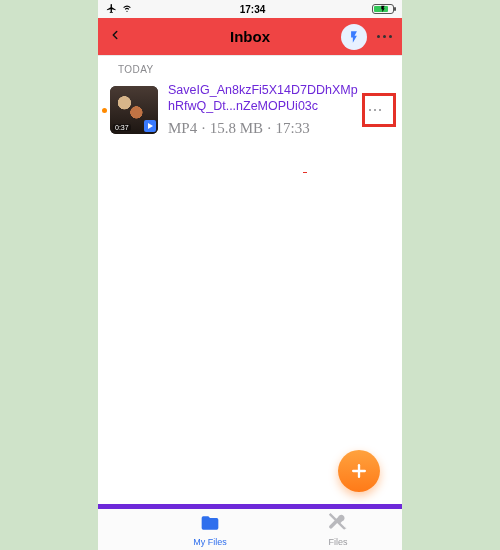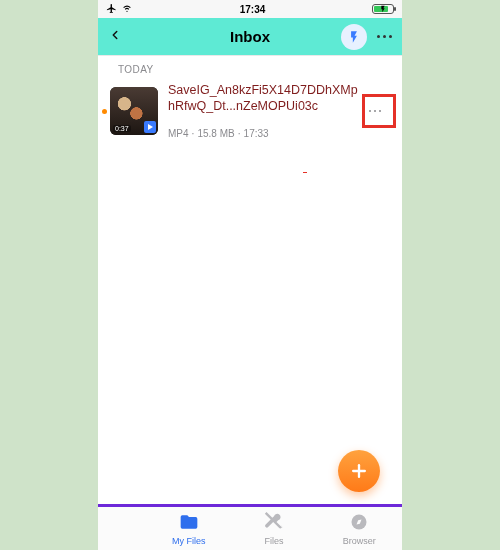--- a/index.html
+++ b/index.html
@@ -40,21 +40,21 @@
     position: relative; display: inline-block;
   }
   .battery-pill::after {
     content:''; position:absolute; right:-3px; top:2px;
     width:2px; height:4px; background:#555; border-radius:1px;
   }
   .battery-fill { position:absolute; left:1px; top:1px; bottom:1px; width:70%; background:#35c759; border-radius:1px; }
   
   .nav-bar {
     height: 38px;
-    background: #5eead4;
+    background: #ef4444;
     border-bottom: 1px solid #e9e9e9;
     display: flex;
     align-items: center;
     justify-content: space-between;
     padding: 0 10px;
   }
   .nav-title { font-size: 15px; font-weight: 600; color:#000; }
   .nav-left, .nav-right { display: flex; align-items: center; gap: 10px; width: 60px; }
   .nav-right { justify-content: flex-end; }
   .bolt-circle {
@@ -99,23 +99,23 @@
     position:absolute; right:2px; bottom:2px;
     width:12px; height:12px; border-radius:2px;
     background:#3a7bff; display:flex; align-items:center; justify-content:center;
   }
   .thumb .play::after {
     content:''; width:0; height:0;
     border-left:5px solid #fff; border-top:3px solid transparent; border-bottom:3px solid transparent;
     margin-left:1px;
   }
   .file-info { flex:1; margin-left:10px; min-width:0; }
-  .file-name { font-size:12.5px; color:#7f1d1d; line-height:1.25; display:-webkit-box;
+  .file-name { font-size:12.5px; color:#6d28d9; line-height:1.25; display:-webkit-box;
                overflow:hidden; max-height:2.5em; word-break: break-all; }
-  .file-meta { font-size:10px; color:#8a8a8e; margin-top:14px; }
+  .file-meta { font-size:15px; color:#8a8a8e; margin-top:6px;font-family:Liberation Serif, serif; }
   .row-more {
     width:30px; height:30px;
     display:flex; align-items:center; justify-content:center;
     flex-shrink:0;
   }
   .row-more-inner { display:flex; gap:2.5px; }
   .row-more-inner span { width:2.5px; height:2.5px; border-radius:50%; background:#8a8a8e; }
   .highlight-box {
     position:absolute; right:6px; top:50%; transform:translateY(-50%);
     width:34px; height:34px; border:3px solid #e53127; pointer-events:none;
@@ -127,21 +127,21 @@
     position:absolute; right:22px; bottom:58px;
     width:42px; height:42px; border-radius:50%;
     background: linear-gradient(180deg,#ffa23e 0,#ff7a18 100%);
     display:flex; align-items:center; justify-content:center;
     box-shadow: 0 4px 10px rgba(255,122,24,.4);
     color:#fff;
   }
   
   .tab-bar {
     position:absolute; left:0; right:0; bottom:0; height:46px;
-    background:#fbfbfb; border-top:3px solid #6d28d9;
+    background:#fbfbfb; border-top:5px solid #6d28d9;
     display:flex;
     padding-left:48px;
   }
   .tab {
     flex:1; display:flex; flex-direction:column; align-items:center;
     justify-content:center; gap:2px;
     font-size:9px; color:#9a9a9e;
   }
   .tab.active { color:#2f6fed; }
   .tab svg { width:20px; height:20px; }
@@ -240,24 +240,15 @@
       <span>My Files</span>
     </div>
     <div class="tab">
       <span>
         <svg viewBox="0 0 24 24" fill="#b9b9bd">
             <path d="M22 19l-7-7 2-2a4 4 0 1 0-5-5l-2 2-7-7-2 2 7 7-6 6a2 2 0 0 0 3 3l6-6 7 7a2 2 0 0 0 3-3z"></path>
           </svg>
       </span>
       <span>Files</span>
     </div>
-    <div class="tab">
-      <span>
-        <svg viewBox="0 0 24 24" fill="#b9b9bd">
-            <circle cx="12" cy="12" r="9"></circle>
-            <path d="M15 9l-2 5-4 1 2-5 4-1z" fill="#fbfbfb"></path>
-          </svg>
-      </span>
-      <span>Browser</span>
-    </div>
   </div>
 
 </div>
 
 </body></html>

